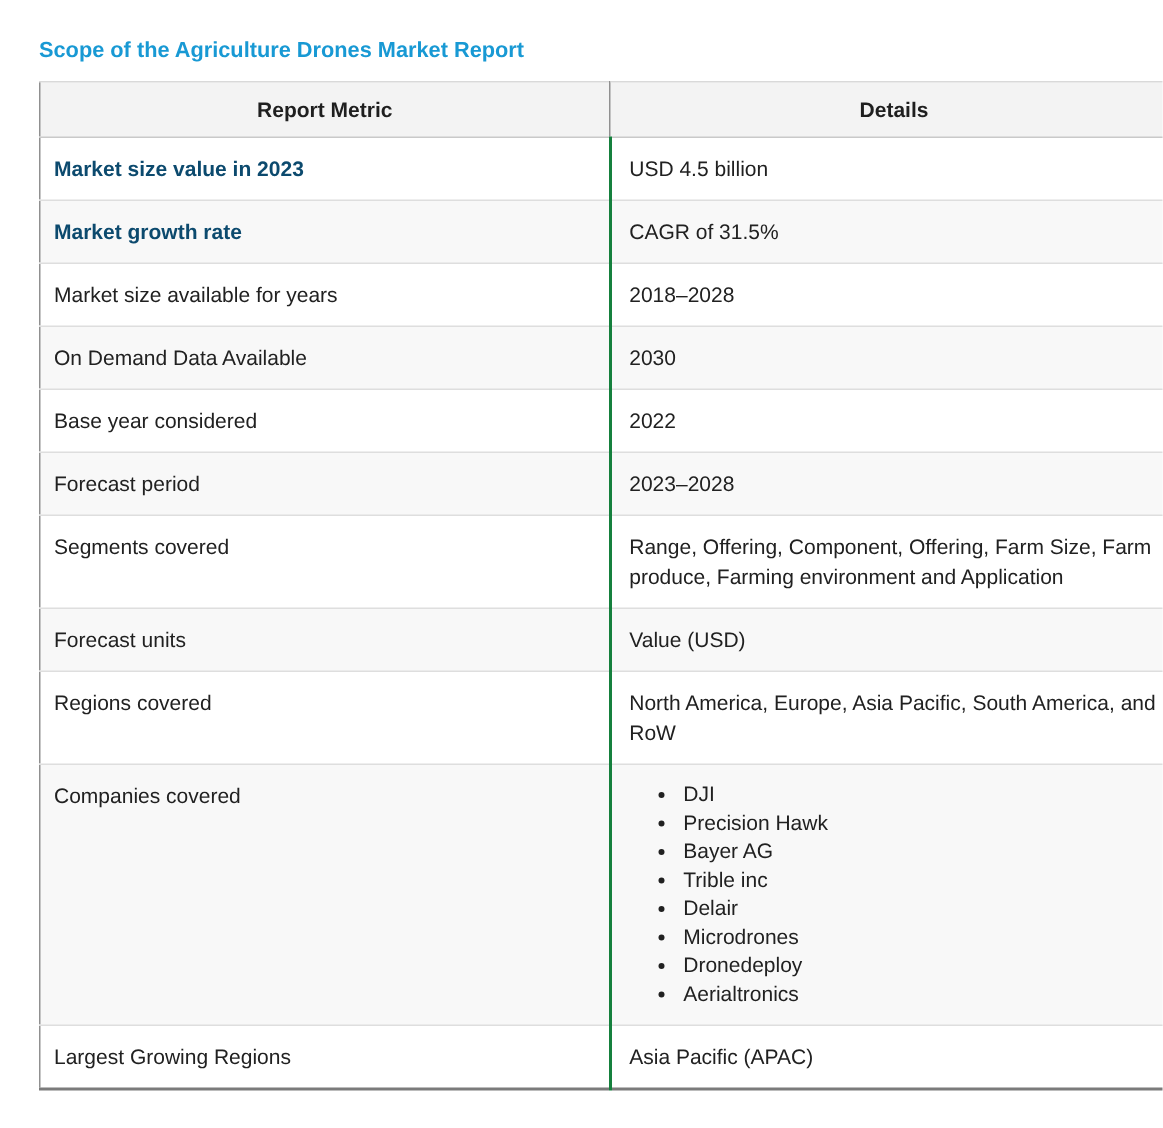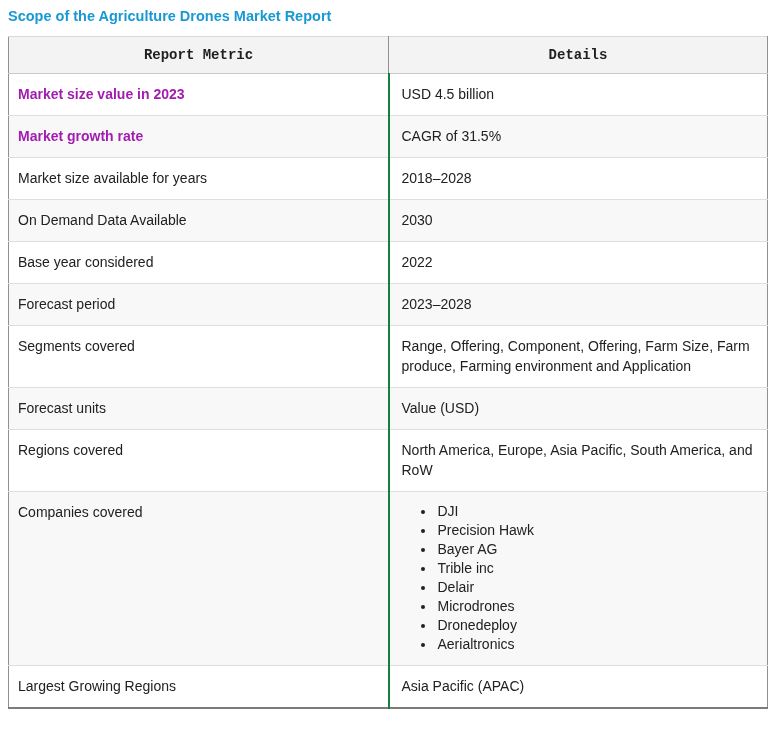--- a/index.html
+++ b/index.html
@@ -6,21 +6,21 @@
     margin: 0;
     padding: 0;
     background: #ffffff;
     font-family: "Liberation Sans", sans-serif;
     color: #212121;
   }
   .page {
     width: 661px;
     height: 752px;
     box-sizing: border-box;
-    padding: 8px;
+    padding: 26px;
     background: #ffffff;
   }
   .title {
     margin: 0 0 11px 0;
     font-size: 14.5px;
     font-weight: bold;
     color: #1899d4;
     line-height: 17px;
   }
   table.scope-table {
@@ -37,35 +37,34 @@
   col.detail-col { width: 379px; }
   th {
     background: #f3f3f3;
     font-weight: bold;
     text-align: center;
     padding: 9px 12px;
     line-height: 18px;
     border-left: 1px solid #909090;
     border-bottom: 1px solid #c9c9c9;
     color: #1f1f1f;
-    font-family: Liberation Mono, monospace;
   }
   th:first-child { border-left: none; }
   td {
     vertical-align: top;
     padding: 10px 12px 11px 12px;
     line-height: 20px;
     border-left: 2px solid #15803d;
     border-bottom: 1px solid #dedede;
     word-wrap: break-word;
   }
   td:first-child { border-left: none; padding-left: 9px; }
   tbody tr:nth-child(even) { background: #f8f8f8; }
   tbody tr:nth-child(odd) { background: #ffffff; }
-  tr.bold-row td.metric-cell { font-weight: bold; color: #a21caf; }
+  tr.bold-row td.metric-cell { font-weight: bold; color: #0c4a6e; }
   ul.companies-list {
     margin: 0;
     padding: 0 0 0 34px;
     list-style-type: disc;
   }
   ul.companies-list li {
     line-height: 19px;
     padding-left: 2px;
   }
 </style>

